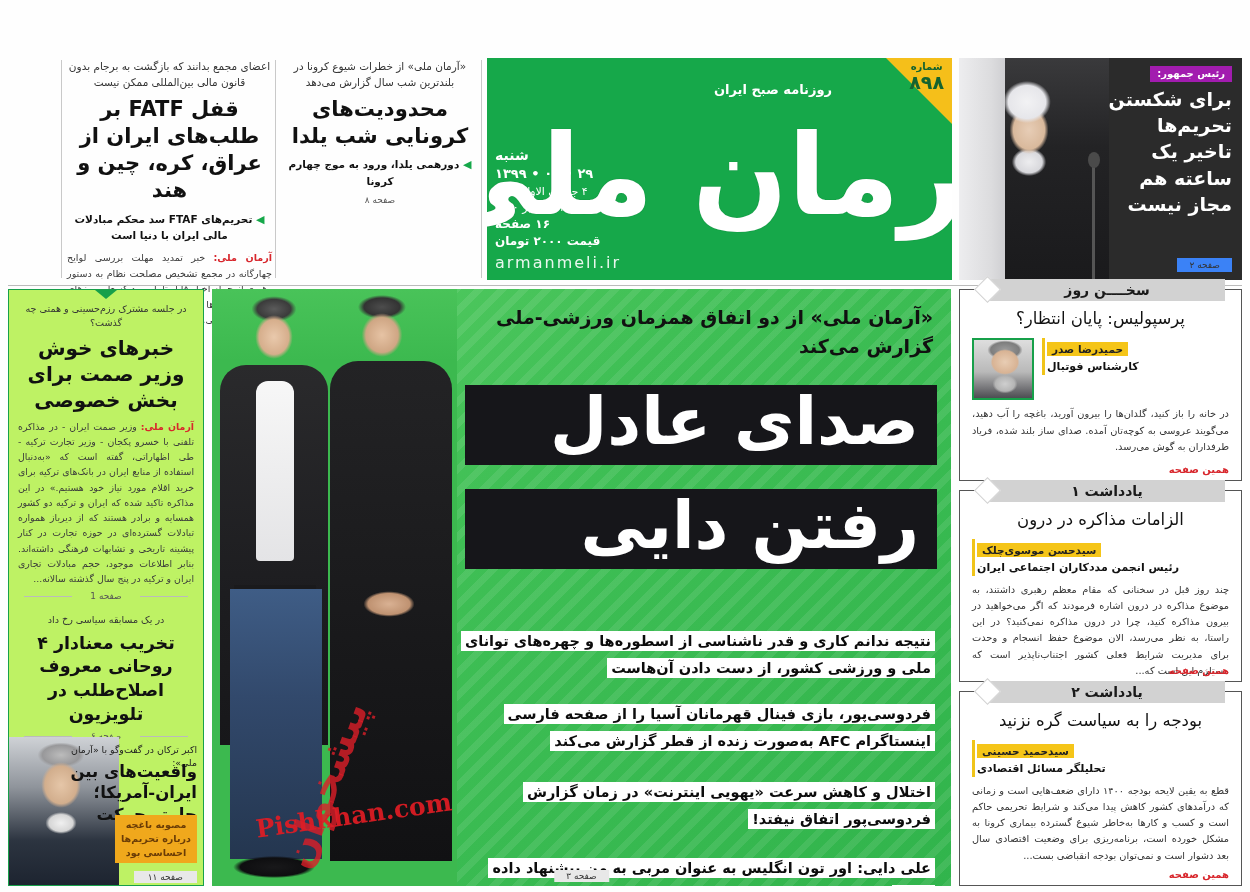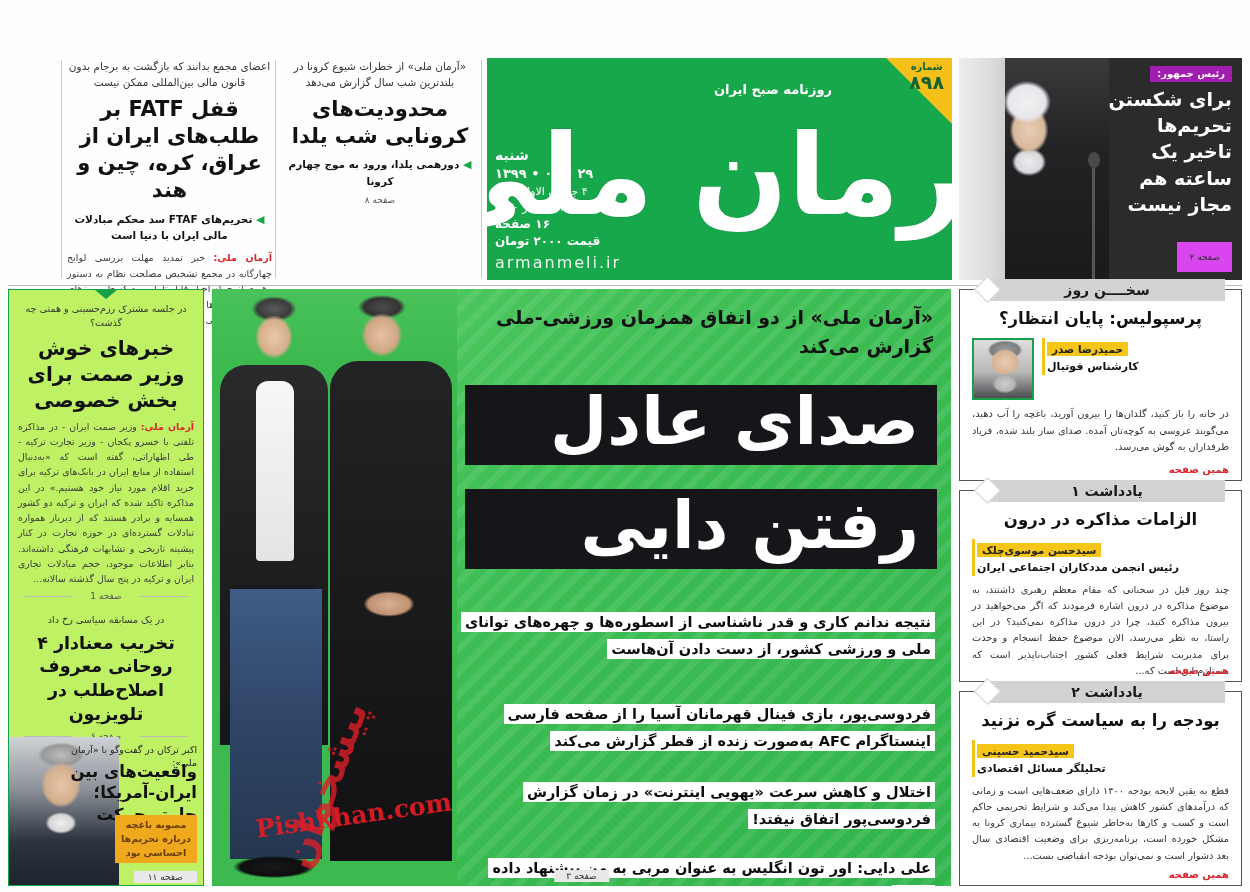--- a/index.html
+++ b/index.html
@@ -62,22 +62,22 @@
   }
   .rouhani-head {
     position: absolute; top: 28px; right: 10px;
     width: 128px;
     color: #ffffff; font-weight: bold;
     font-size: 19px; line-height: 1.38;
     text-align: right;
   }
   .rouhani-page {
     position: absolute; bottom: 8px; right: 10px;
-    background: #d946ef; color: #333;
-    font-size: 9px; padding: 10px 12px;
+    background: #3b82f6; color: #333;
+    font-size: 9px; padding: 2px 12px;
   }
 
   
   .masthead {
     position: absolute; top: 58px; right: 298px;
     width: 465px; height: 222px;
     background: #16a84a;
     overflow: hidden;
   }
   .masthead .corner-tri {
@@ -203,21 +203,21 @@
     letter-spacing: .5px;
   }
   .rail-hdr .diamond {
     position: absolute; left: -11px; top: 1px;
     width: 19px; height: 19px; background: #fff;
     border: 1px solid #d2d2d2;
     transform: rotate(45deg);
   }
   .rail-title {
     margin: 18px 12px 8px;
-    font-size: 16.5px; font-weight: bold; color: #111;
+    font-size: 16.5px; font-weight: normal; color: #111;
     text-align: center; line-height: 1.35;
   }
   .rail-author-row {
     display: flex; flex-direction: row-reverse;
     align-items: flex-start; gap: 8px;
     margin: 4px 12px 6px;
   }
   .rail-author-texts {
     flex: 1; text-align: left; padding-left: 2px;
     border-left: 3px solid #f0c419;
@@ -413,21 +413,21 @@
     font-weight: bold; color: #0c0c0c;
     background: transparent;
   }
   .feature-deck span {
     background: #ffffff;
     box-decoration-break: clone;
     -webkit-box-decoration-break: clone;
     padding: 2px 4px;
     line-height: 1.85;
   }
-  .deck1 { top: 320px; font-size: 14.5px; }
+  .deck1 { top: 339px; font-size: 14.5px; }
   .deck2 { top: 412px; font-size: 14.5px; }
   .deck3 { top: 490px; font-size: 14.5px; }
   .deck4 { top: 566px; font-size: 14.5px; }
   .feature-pageref {
     position: absolute; bottom: 4px; right: 50%;
     transform: translateX(50%);
     background: #e8e8e8; color: #333;
     font-size: 9px; padding: 1px 12px;
   }
 

